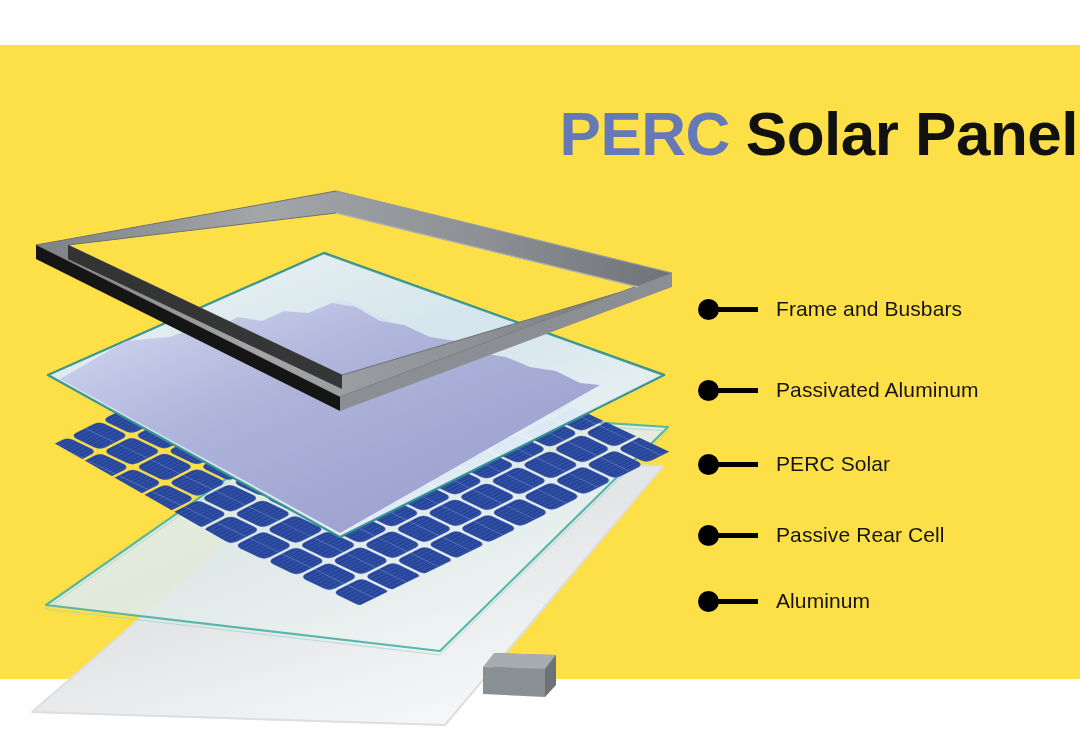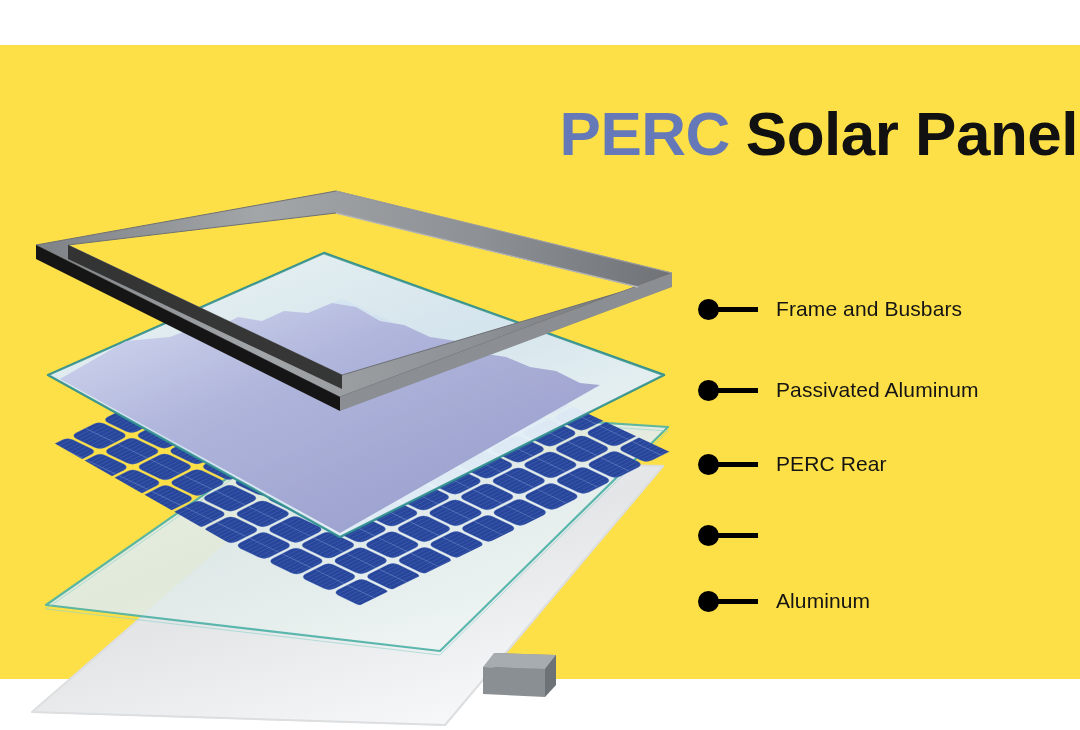--- a/index.html
+++ b/index.html
@@ -300,26 +300,27 @@
 
     <div class="legend-row" style="top:103px">
       <span class="legend-dot"></span>
       <span class="legend-line"></span>
       <span class="legend-label">Passivated Aluminum</span>
     </div>
 
     <div class="legend-row" style="top:177px">
       <span class="legend-dot"></span>
       <span class="legend-line"></span>
-      <span class="legend-label">PERC Rear</span>
+      <span class="legend-label">PERC Solar</span>
     </div>
 
     <div class="legend-row" style="top:248px">
       <span class="legend-dot"></span>
       <span class="legend-line"></span>
+      <span class="legend-label">Passive Rear Cell</span>
     </div>
 
     <div class="legend-row" style="top:314px">
       <span class="legend-dot"></span>
       <span class="legend-line"></span>
       <span class="legend-label">Aluminum</span>
     </div>
 
   </div>
 </div>

